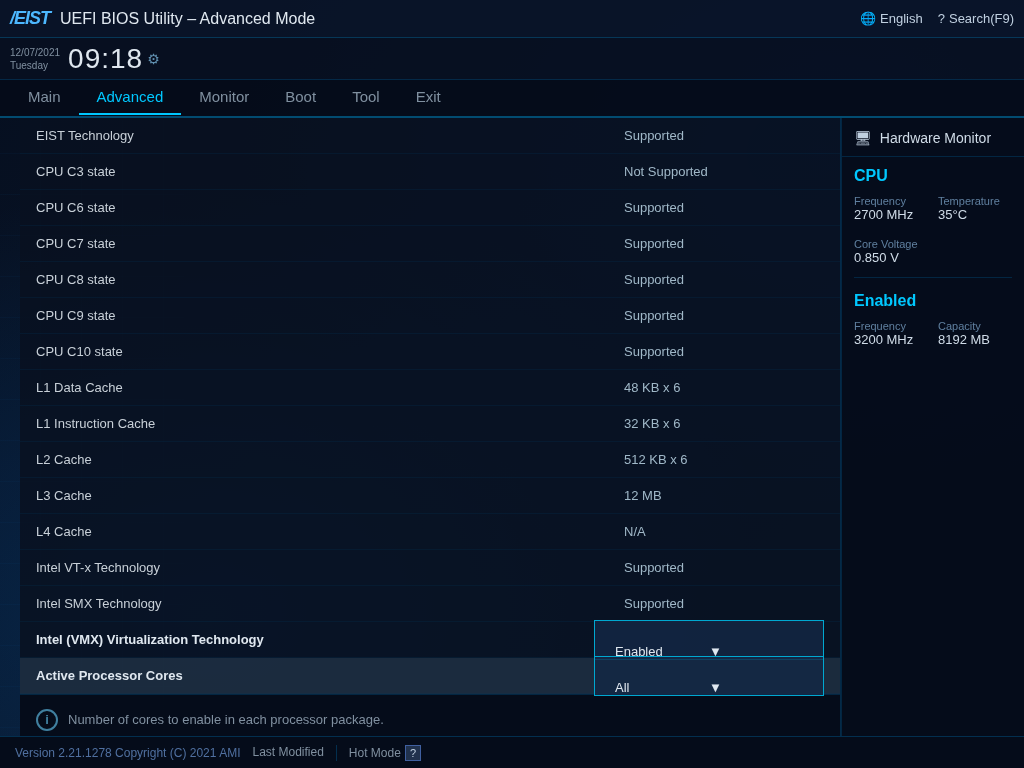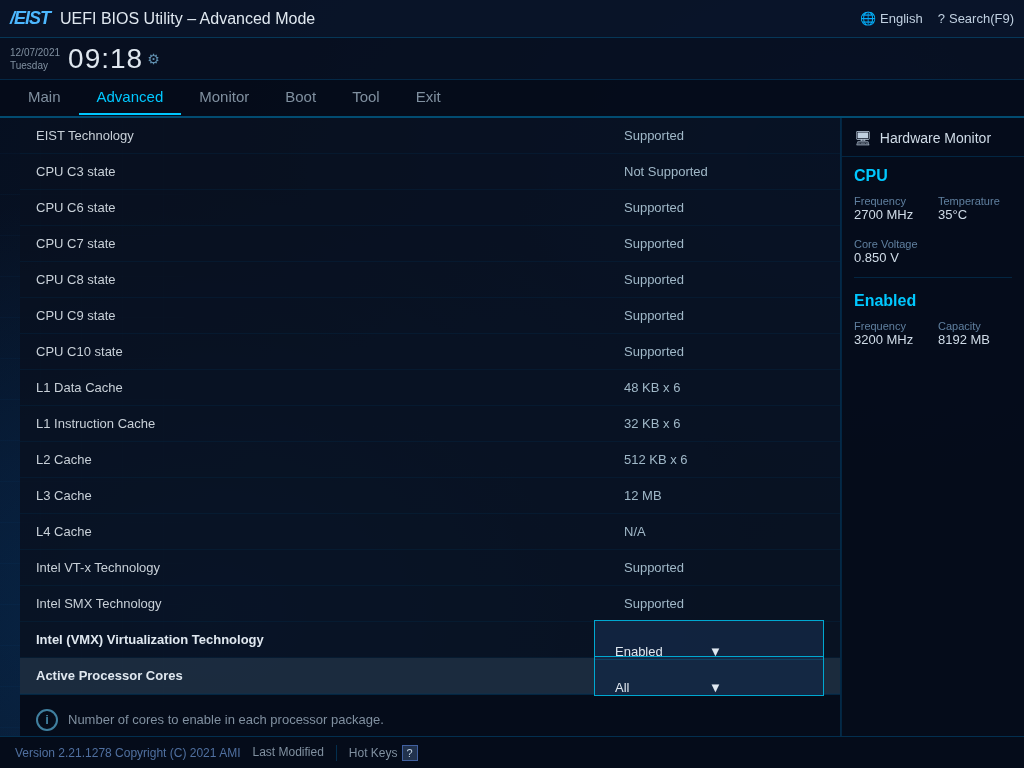--- a/index.html
+++ b/index.html
@@ -550,19 +550,19 @@
       </div>
     </div>
 
   </div>
 
   <div class="footer">
     <span class="footer-left">Version 2.21.1278 Copyright (C) 2021 AMI</span>
     <div class="footer-right">
       <span class="footer-btn">Last Modified</span>
       <span class="footer-btn">
-        <span>Hot Keys</span>
+        <span>Hot Mode</span>
         <span class="footer-key">?</span>
       </span>
     </div>
   </div>
 
 </div>
 
 </body></html>

